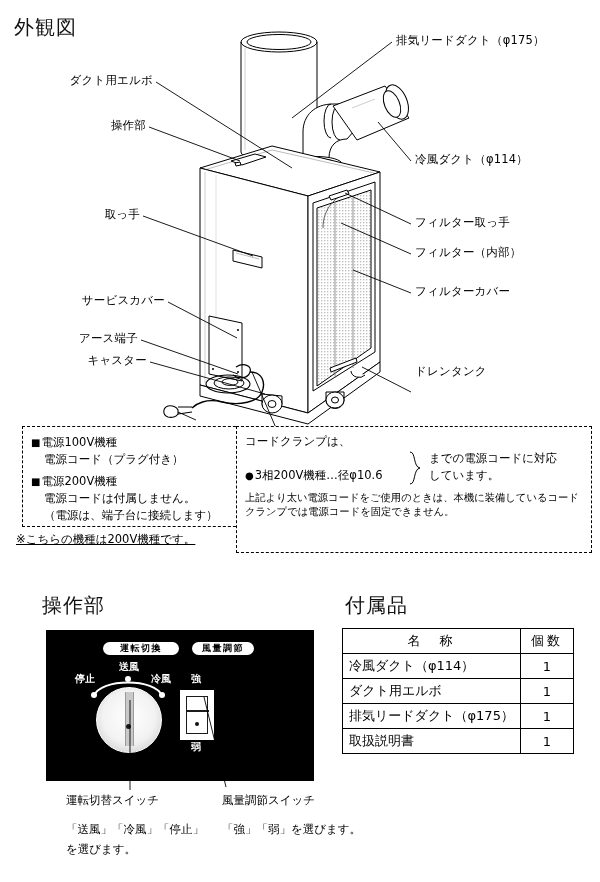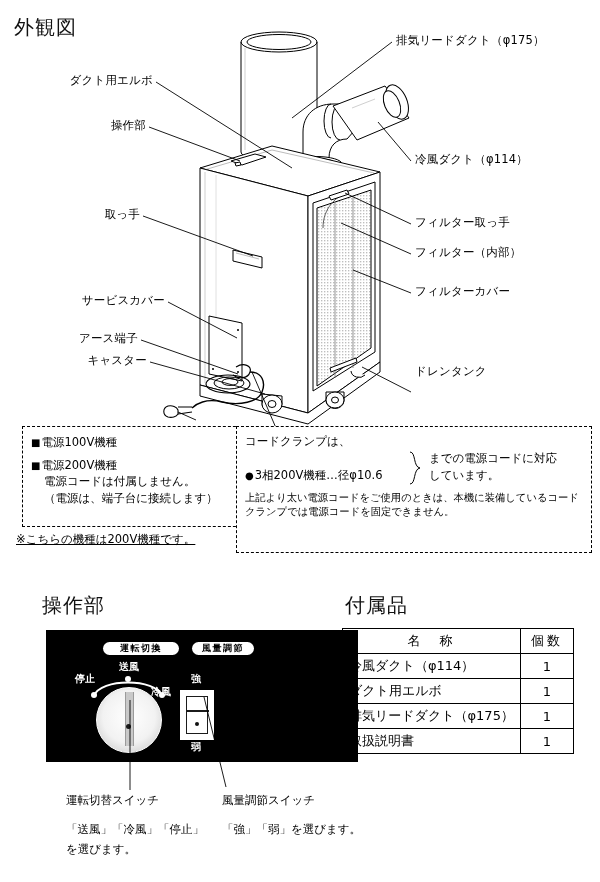--- a/index.html
+++ b/index.html
@@ -309,20 +309,21 @@
 <div class="abs lbl lbl-r" style="left:415px; top:154px;">冷風ダクト（φ114）</div>
 <div class="abs lbl lbl-r" style="left:415px; top:217px;">フィルター取っ手</div>
 <div class="abs lbl lbl-r" style="left:415px; top:247px;">フィルター（内部）</div>
 <div class="abs lbl lbl-r" style="left:415px; top:286px;">フィルターカバー</div>
 <div class="abs lbl lbl-r" style="left:415px; top:366px;">ドレンタンク</div>
 
 <div class="abs infobox" style="left:22px; top:426px; width:234px; height:101px; padding:7px 8px;">
   <div class="infobox-text">
     <span class="bullet-sq"></span><span>電源100V機種</span>
   </div>
+  <div class="infobox-text indent">電源コード（プラグ付き）</div>
   <div class="infobox-text" style="margin-top:6px;">
     <span class="bullet-sq"></span><span>電源200V機種</span>
   </div>
   <div class="infobox-text indent">電源コードは付属しません。</div>
   <div class="infobox-text indent">（電源は、端子台に接続します）</div>
 </div>
 
 <div class="abs note" style="left:16px; top:532px;">※こちらの機種は200V機種です。</div>
 
 <div class="abs infobox" style="left:236px; top:426px; width:356px; height:127px; padding:6px 8px;">
@@ -339,28 +340,28 @@
     <div class="infobox-text" style="position:absolute; left:184px; top:0;">までの電源コードに対応</div>
     <div class="infobox-text" style="position:absolute; left:184px; top:17px;">しています。</div>
   </div>
 
   <div class="small-text" style="margin-top:4px;">上記より太い電源コードをご使用のときは、本機に装備しているコード</div>
   <div class="small-text">クランプでは電源コードを固定できません。</div>
 </div>
 
 <div class="abs section-title" style="left:42px; top:592px;">操作部</div>
 
-<div class="panel" style="left:46px; top:630px; width:268px; height:132px;padding-left:44px;">
+<div class="panel" style="left:46px; top:630px; width:268px; height:151px;">
 
   <div class="pill" style="left:57px; top:12px; width:76px;">運転切換</div>
   <div class="pill" style="left:146px; top:12px; width:62px;">風量調節</div>
 
   <div class="panel-txt" style="left:73px; top:30px;">送風</div>
   <div class="panel-txt" style="left:29px; top:42px;">停止</div>
-  <div class="panel-txt" style="left:105px; top:55px;">冷風</div>
+  <div class="panel-txt" style="left:105px; top:42px;">冷風</div>
 
   <svg style="position:absolute; left:44px; top:44px;" width="76" height="26">
     <path d="M4,22 C10,4 66,4 72,22" fill="none" stroke="#fff" stroke-width="2"></path>
   </svg>
   <div class="tick-dot" style="left:45px; top:62px;"></div>
   <div class="tick-dot" style="left:79px; top:46px;"></div>
   <div class="tick-dot" style="left:113px; top:62px;"></div>
 
   <div class="knob" style="left:50px; top:57px; width:64px; height:64px;">
     <div class="knob-pointer" style="left:28px; top:4px; width:7px; height:54px;"></div>

